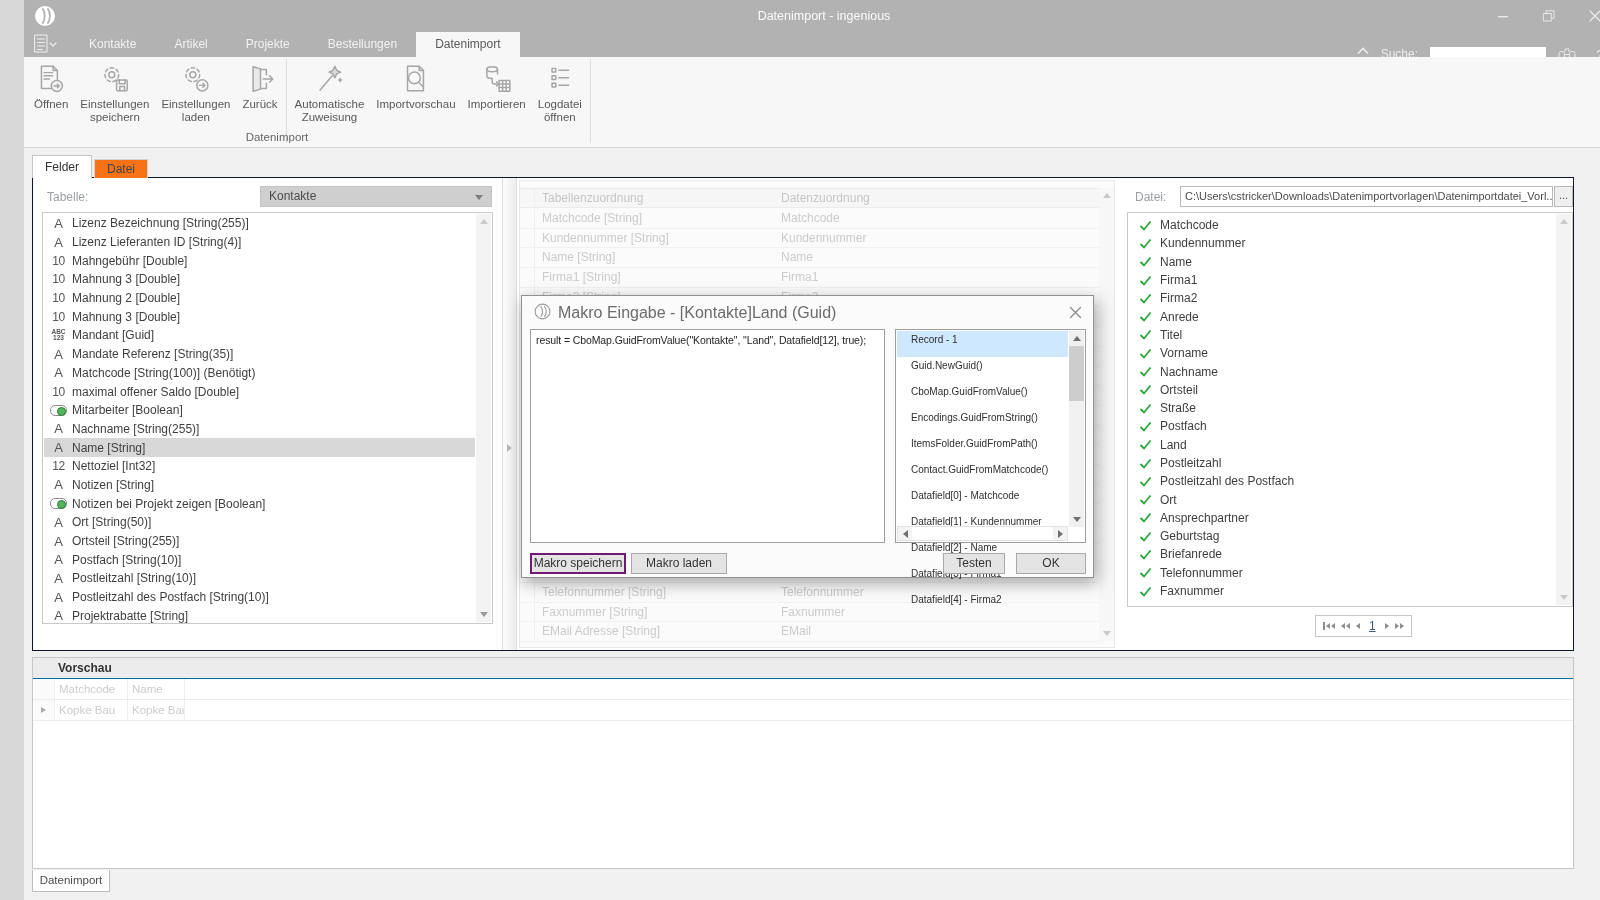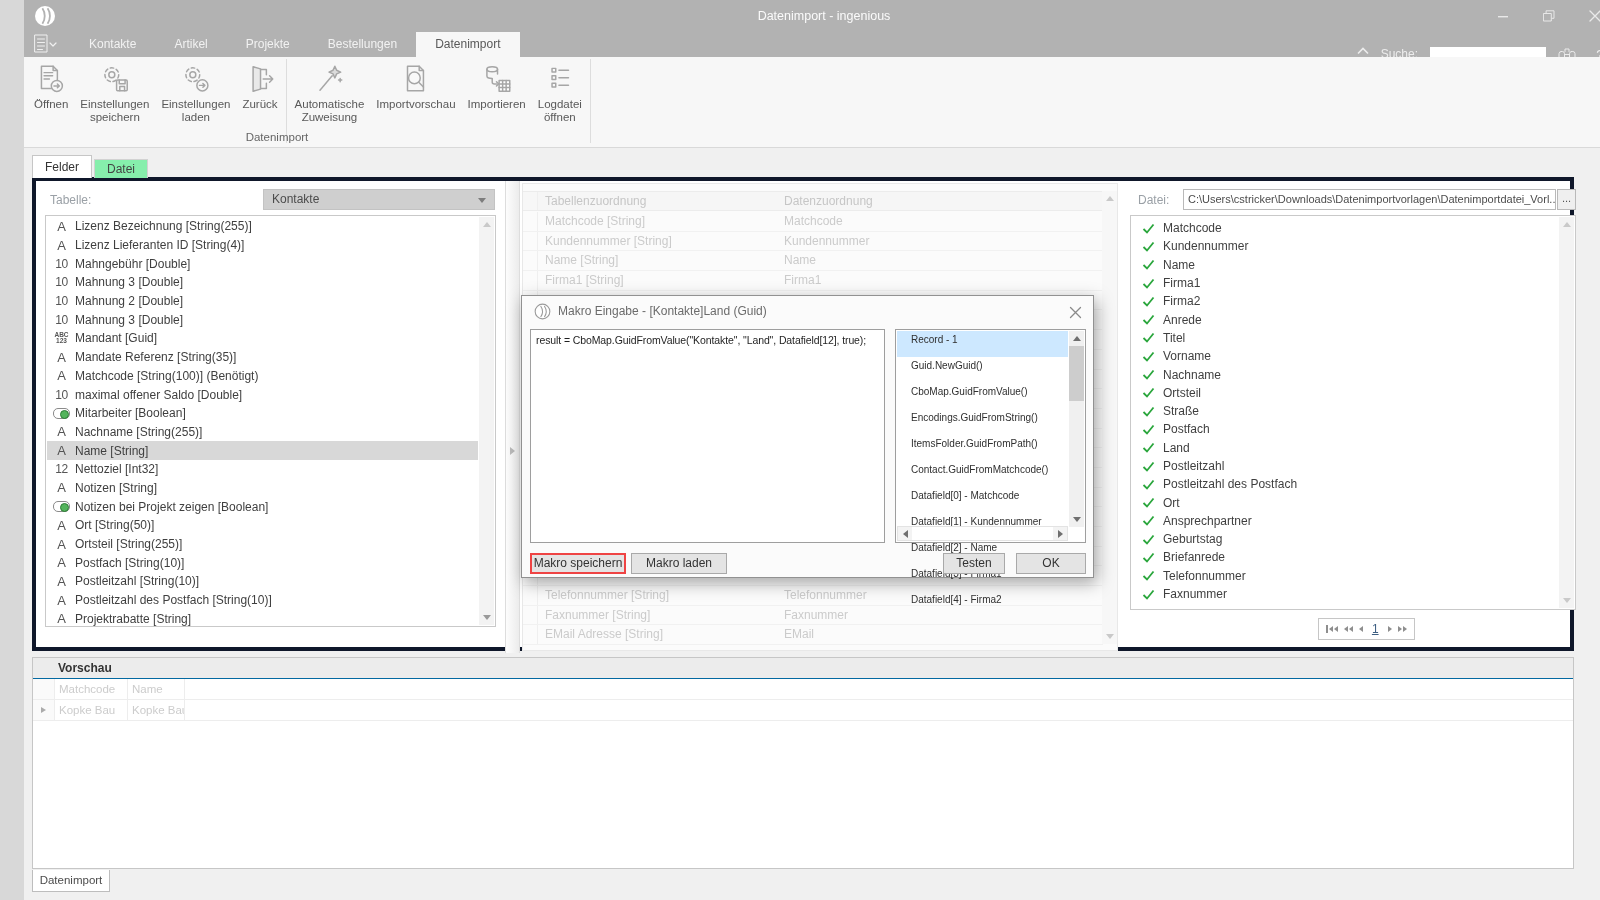--- a/index.html
+++ b/index.html
@@ -26,23 +26,23 @@
   .rb-strip{position:absolute;left:4px;top:2px;height:84px;display:flex;align-items:flex-start;}
   .rb-btn{display:flex;flex-direction:column;align-items:center;padding:3px 6px 0 6px;}
   .rb-btn svg{width:34px;height:34px;stroke:#a6a6a6;fill:none;stroke-width:1.4;stroke-linecap:round;stroke-linejoin:round;}
   .rb-label{margin-top:2px;font-size:11.5px;color:#595959;text-align:center;width:min-content;min-width:100%;line-height:13px;white-space:pre-line;}
   .rb-sep{width:1px;height:84px;background:#ddd;margin:0 2px;}
   .rb-group{position:absolute;left:0;top:74px;width:506px;text-align:center;font-size:11.5px;color:#666;}
   
   .panel-tabs{position:absolute;left:8px;top:155px;display:flex;align-items:flex-end;height:23px;z-index:3;}
   .ptab{font-size:12px;padding:0 12px;}
   .ptab.selected{background:#fff;border:1px solid #c6c6c6;border-bottom:none;color:#333;height:23px;line-height:22px;}
-  .ptab.plain{background:#86efac;border:1px solid #d2d2d2;border-bottom:none;color:#444;height:19px;line-height:18px;margin-left:2px;}
-  
-  .main-panel{position:absolute;left:8px;top:177px;width:1542px;height:474px;background:#fff;border:4px solid #0f172a;}
+  .ptab.plain{background:#f97316;border:1px solid #d2d2d2;border-bottom:none;color:#444;height:19px;line-height:18px;margin-left:2px;}
+  
+  .main-panel{position:absolute;left:8px;top:177px;width:1542px;height:474px;background:#fff;border:1px solid #0f172a;}
   .lbl-dim{position:absolute;font-size:12px;color:#9aa0a6;}
   .dd-tabelle{position:absolute;left:227px;top:8px;width:232px;height:21px;background:#cfcfcf;border:1px solid #c3c3c3;font-size:12px;color:#4c4c4c;line-height:19px;padding-left:8px;}
   .dd-arrow{position:absolute;right:8px;top:8px;width:0;height:0;border-left:4px solid transparent;border-right:4px solid transparent;border-top:5px solid #7d7d7d;}
   .listbox{position:absolute;border:1px solid #c9c9c9;background:#fff;text-align:right;}
   .vscroll{position:absolute;top:1px;right:1px;bottom:1px;width:15px;background:#f3f3f3;}
   .sb-btn{position:absolute;left:0;width:15px;height:15px;display:flex;align-items:center;justify-content:center;background:#f3f3f3;}
   .tri-up{width:0;height:0;border-left:4px solid transparent;border-right:4px solid transparent;border-bottom:5px solid #9a9a9a;}
   .tri-down{width:0;height:0;border-left:4px solid transparent;border-right:4px solid transparent;border-top:5px solid #9a9a9a;}
   .tri-left{width:0;height:0;border-top:4px solid transparent;border-bottom:4px solid transparent;border-right:5px solid #6f6f6f;}
   .tri-right{width:0;height:0;border-top:4px solid transparent;border-bottom:4px solid transparent;border-left:5px solid #6f6f6f;}
@@ -82,33 +82,33 @@
   .cl-row{height:18.3px;display:flex;align-items:center;padding-left:10px;font-size:12px;color:#3f3f3f;gap:8px;}
   .pager{position:absolute;left:1282px;top:437px;width:97px;height:22px;background:#fff;border:1px solid #c6c6c6;display:flex;align-items:center;justify-content:center;gap:6px;}
   .pg{display:flex;align-items:center;gap:1px;}
   .pg .t{width:0;height:0;border-top:3.5px solid transparent;border-bottom:3.5px solid transparent;}
   .pg .tl{border-right:4.5px solid #8e8e8e;}
   .pg .tr{border-left:4.5px solid #8e8e8e;}
   .pg .bar{width:1.5px;height:8px;background:#8e8e8e;}
   .pg-num{font-size:12px;color:#3e5f82;text-decoration:underline;margin:0 3px;}
   
   .dialog{position:absolute;left:497px;top:295px;width:573px;height:283px;background:#fbfbfb;border:1px solid #919191;box-shadow:3px 5px 16px rgba(0,0,0,.35);z-index:10;}
-  .dlg-title-text{position:absolute;left:36px;top:8px;font-size:12px;color:#6b6b6b;}
+  .dlg-title-text{position:absolute;left:36px;top:8px;font-size:16px;color:#6b6b6b;}
   .dlg-close{position:absolute;right:11px;top:9px;width:13px;height:13px;}
   .dlg-code{position:absolute;left:8px;top:33px;width:355px;height:214px;border:1px solid #9e9e9e;background:#fff;padding:4px 5px;font-size:10.5px;letter-spacing:-.1px;color:#1f1f1f;white-space:nowrap;overflow:hidden;}
   .dlg-list{position:absolute;left:373px;top:33px;width:191px;height:214px;border:1px solid #9e9e9e;background:#fff;}
   .dl-items{position:absolute;left:1px;right:17px;top:1px;}
   .dl-row{height:26px;line-height:18.3px;font-size:10px;color:#2f2f2f;padding-left:14px;white-space:nowrap;overflow:hidden;}
   .dl-row.selected{background:#cde8ff;}
   .dlg-vscroll{position:absolute;top:1px;right:1px;width:15px;height:196px;background:#f0f0f0;}
   .dlg-thumb{position:absolute;left:0;top:15px;width:15px;height:55px;background:#cdcdcd;}
   .dlg-hscroll{position:absolute;left:1px;bottom:1px;height:15px;right:17px;background:#fff;border:1px solid #e3e3e3;}
   .hs-btn{position:absolute;top:0;width:14px;height:13px;background:#f3f3f3;display:flex;align-items:center;justify-content:center;}
   .dlg-btn{position:absolute;top:257px;height:21px;background:#e4e4e4;border:1px solid #a9a9a9;font-size:12px;color:#333;text-align:center;line-height:19px;}
-  .dlg-btn.default{border:2px solid #ef4444;line-height:17px;}
+  .dlg-btn.default{border:2px solid #701a75;line-height:17px;}
   
   .preview-panel{position:absolute;left:8px;top:657px;width:1542px;height:212px;background:#fff;border:1px solid #c6c6c6;}
   .pv-band{height:21px;background:#ececec;border-bottom:1px solid #0369a1;font-size:12px;font-weight:bold;color:#333;line-height:21px;padding-left:25px;}
   .pv-row{display:flex;height:21px;border-bottom:1px solid #ededed;}
   .pv-sel{width:22px;border-right:1px solid #ededed;background:#fafafa;display:flex;align-items:center;justify-content:center;}
   .pv-c{padding-left:4px;font-size:11.5px;color:#ccc;line-height:21px;border-right:1px solid #ededed;white-space:nowrap;overflow:hidden;}
   .pv-c1{width:73px;}
   .pv-c2{width:57px;}
   .pv-arrow{width:0;height:0;border-top:3.5px solid transparent;border-bottom:3.5px solid transparent;border-left:5px solid #ababab;}
   

